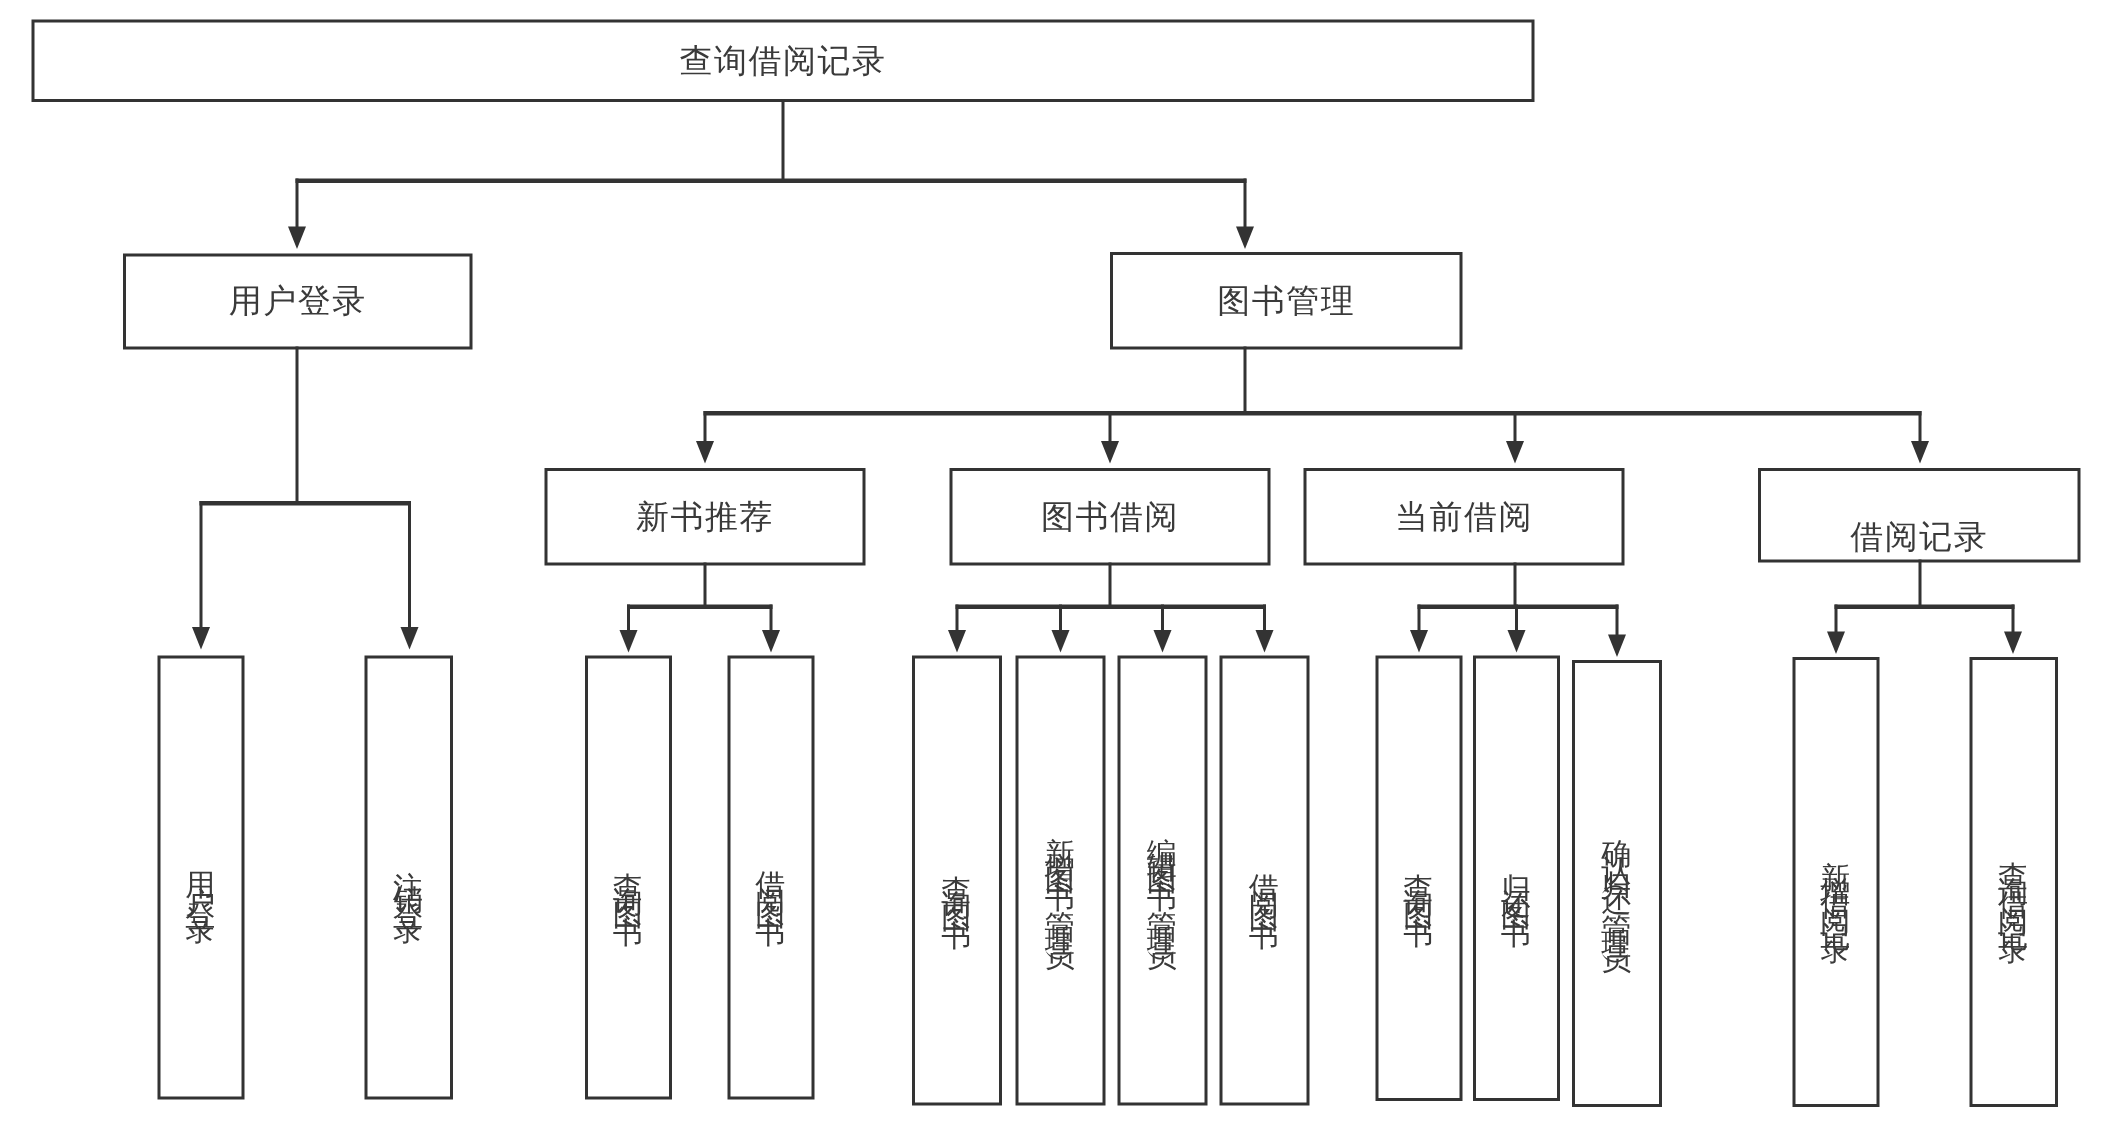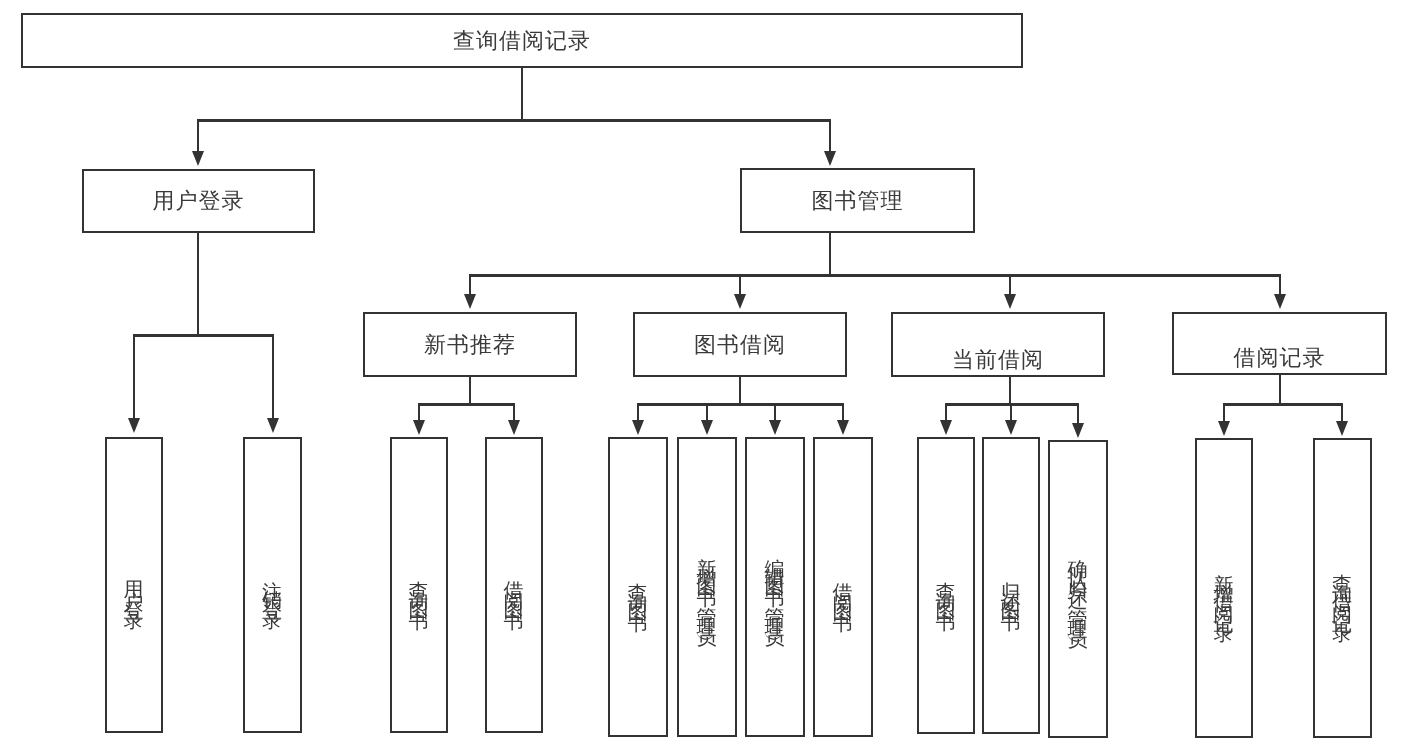--- a/index.html
+++ b/index.html
@@ -69,21 +69,21 @@
   <div class="ahead" style="left:1003.5px;top:294px;"></div>
   <div class="vline" style="left:1278.75px;top:274px;height:22px;"></div>
   <div class="ahead" style="left:1273.5px;top:294px;"></div>
 
   <div class="box" style="left:633px;top:312px;width:214px;height:65px;">
     <span class="lbl">图书借阅</span>
   </div>
   <div class="box" style="left:363px;top:312px;width:214px;height:65px;">
     <span class="lbl">新书推荐</span>
   </div>
-  <div class="box" style="left:891px;top:312px;width:214px;height:65px;align-items:flex-end;">
+  <div class="box" style="left:869px;top:312px;width:214px;height:65px;">
     <span class="lbl">当前借阅</span>
   </div>
   <div class="box" style="left:1172px;top:312px;width:215px;height:63px;align-items:flex-end;">
     <span class="lbl">借阅记录</span>
   </div>
 
   <div class="vline" style="left:468.75px;top:375px;height:30px;"></div>
   <div class="hline" style="left:417.75px;top:403px;width:97px;"></div>
   <div class="vline" style="left:417.75px;top:403px;height:18px;"></div>
   <div class="ahead" style="left:412.5px;top:420px;"></div>

